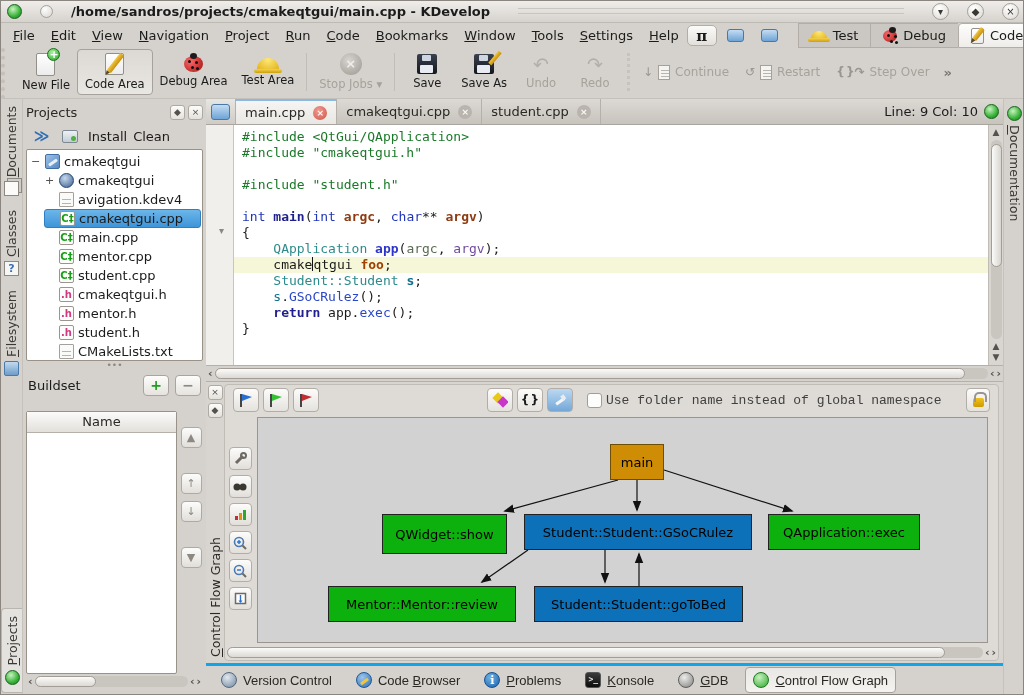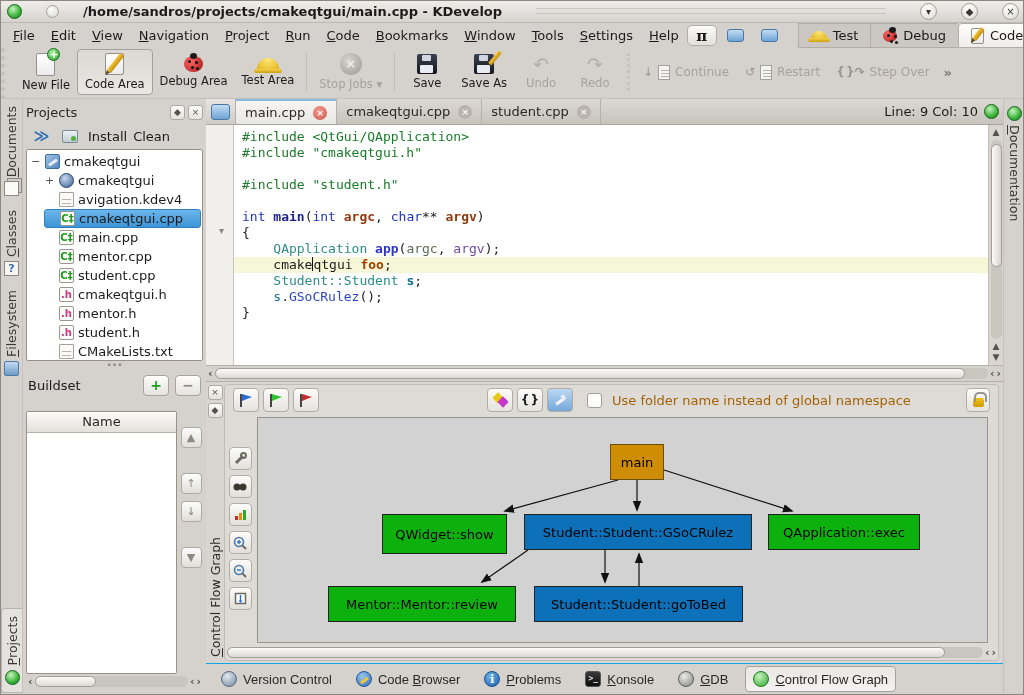--- a/index.html
+++ b/index.html
@@ -2,21 +2,21 @@
 <html><head>
 <meta charset="utf-8">
 <style>
   * { margin:0; padding:0; box-sizing:border-box; }
   html,body { width:1024px; height:695px; font-family:"DejaVu Sans", sans-serif; font-size:13px; color:#1b1b1b; }
   #win { position:relative; width:1024px; height:695px; background:#d5d2cd; overflow:hidden; border:1px solid #8a867f;}
   u { text-decoration:underline; }
 
   
   #titlebar { position:absolute; left:0; top:0; width:1024px; height:22px;
-    background:linear-gradient(#efedea,#d6d3ce); display:flex; align-items:center; padding:0 6px; gap:24px; border-bottom:1px solid #bdb9b3;}
+    background:linear-gradient(#efedea,#d6d3ce); display:flex; align-items:center; padding:0 6px; gap:18px; border-bottom:1px solid #bdb9b3;}
   #titlebar .title { font-weight:bold; font-size:13px; white-space:nowrap; }
   .gear-green { width:15px; height:15px; border-radius:50%;
     background:radial-gradient(circle at 38% 32%, #c8f2c0, #39b339 60%, #1d7a1d); border:1px solid #15641a; display:inline-block;}
   .tb-dot { width:13px; height:13px; border-radius:50%; background:radial-gradient(circle at 35% 30%, #fdfdfc,#d8d5cf); border:1px solid #a5a19a; display:inline-block;}
   .tstripes { flex:1; height:11px; margin:0 10px; align-self:center;
     background:repeating-linear-gradient(#0000 0 2px, #c2beb7 2px 3px, #0000 3px 5px); opacity:.8;}
   .winbtn { width:17px; height:17px; border-radius:50%; background:radial-gradient(circle at 40% 30%, #ffffff, #dcd9d3); border:1px solid #a29e97;
     font-size:10px; line-height:15px; text-align:center; color:#3a3833; }
 
   
@@ -145,36 +145,36 @@
   .vs-track { flex:1; width:11px; background:#c9c5bf; border-radius:6px; position:relative; margin:2px 0;}
   .vs-thumb { position:absolute; left:0; width:11px; background:linear-gradient(90deg,#fbfbfa,#d8d5cf); border:1px solid #a29e97; border-radius:6px;}
   
   #cfg { height:282px; display:flex; border-top:1px solid #b5b1aa; background:#d8d5d0;}
   #cfgEdge { width:18px; display:flex; flex-direction:column; align-items:center; padding-top:3px; gap:3px;}
   #cfgLabel { margin-top:auto; writing-mode:vertical-rl; transform:rotate(180deg); font-size:12.5px; color:#2a2824; padding:6px 0;}
   #cfgMain { flex:1; display:flex; flex-direction:column; min-width:0; border:1px solid #c0bcb6; border-radius:4px; background:#dedbd6; margin:2px 4px 2px 0;}
   #cfgTools { height:30px; display:flex; align-items:center; gap:4px; padding:0 8px;}
   .fbtn { width:26px; height:24px; border:1px solid #b2aea7; border-radius:4px; background:linear-gradient(#fcfcfb,#e5e2dd); display:flex; align-items:center; justify-content:center;}
   .cfg-check { width:15px; height:15px; border:1px solid #a29e97; border-radius:3px; background:#fdfdfc; margin-left:10px;}
-  .cfg-chklabel { color:#a16207; margin-left:6px; font-size:13px;}
+  .cfg-chklabel { color:#404040; font-size:13px;font-family:Liberation Mono, monospace;}
   .lockbtn { margin-left:auto; width:24px; height:24px; border:1px solid #b2aea7; border-radius:4px; background:linear-gradient(#fcfcfb,#e5e2dd);
     display:flex; align-items:center; justify-content:center;}
   .lock { width:11px; height:9px; background:linear-gradient(#f2c21c,#cf9a00); border-radius:2px; position:relative; margin-top:5px;}
   .lock::before { content:""; position:absolute; top:-6px; left:1px; width:9px; height:8px; border:2px solid #9a968f; border-bottom:none; border-radius:5px 5px 0 0;}
   #cfgRow { flex:1; display:flex; min-height:0;}
   #vtools { width:30px; display:flex; flex-direction:column; align-items:center; gap:5px; padding-top:32px;}
   .vtbtn { width:23px; height:23px; border:1px solid #b2aea7; border-radius:4px; background:linear-gradient(#fcfcfb,#e2dfda); display:flex; align-items:center; justify-content:center;}
   #canvas { flex:1; margin:2px 10px 2px 2px; background:#d2d2d2; border:1px solid #9a968f; position:relative; overflow:hidden;}
   .gnode { position:absolute; display:flex; align-items:center; justify-content:center; font-size:13px; color:#000; }
   .gn-orange { background:#cf8d05; border:1.5px solid #6e4e03; }
   .gn-green  { background:#0db10d; border:1.5px solid #222; }
   .gn-blue   { background:#0c71b8; border:1.5px solid #222; }
   #edges { position:absolute; left:0; top:0; }
   
-  #statusbar { height:33px; display:flex; align-items:center; gap:10px; padding:0 4px 2px 8px; border-top:1px solid #0ea5e9;}
+  #statusbar { height:33px; display:flex; align-items:center; gap:10px; padding:0 4px 2px 8px; border-top:3px solid #0ea5e9;}
   .sbtn { display:flex; align-items:center; gap:6px; padding:4px 7px; border-radius:4px; font-size:13px; color:#2a2824;}
   .sbtn.active { border:1px solid #a6a29b; background:linear-gradient(#e9e7e3,#f4f3f1); }
   .sicon { width:16px; height:16px; border-radius:50%; display:inline-block; position:relative; flex:none;}
   .sicon-vcs { background:radial-gradient(circle at 38% 32%, #e2e8ee, #6f87a0); border:1px solid #55687e;}
   .sicon-browser { background:radial-gradient(circle at 38% 32%, #9cc6ee, #2d6cb0); border:1px solid #1f589a;}
   .sicon-browser::after{ content:""; position:absolute; left:3px; top:7px; width:9px; height:3px; background:#f2c63c; transform:rotate(-35deg); border-radius:1px;}
   .sicon-info { background:radial-gradient(circle at 38% 32%, #6fb4e8, #1a5fa8); border:1px solid #14518f; color:#fff;
     font:bold 11px/15px "DejaVu Serif", serif; text-align:center;}
   .sicon-info::after{ content:"i"; }
   .sicon-konsole { border-radius:3px; background:linear-gradient(#3a3a3a,#0d0d0d); border:1px solid #555; color:#e8e8e8; font:bold 8px/14px "DejaVu Sans Mono",monospace; text-align:center;}
@@ -460,20 +460,21 @@
           <div class="cline"><span class="tk-pp">#include "cmakeqtgui.h"</span></div>
           <div class="cline"></div>
           <div class="cline"><span class="tk-pp">#include "student.h"</span></div>
           <div class="cline"></div>
           <div class="cline"><span class="tk-ty">int </span><span class="tk-kwb">main</span><span class="tk-pl">(</span><span class="tk-ty">int </span><span class="tk-prm">argc</span><span class="tk-pl">, </span><span class="tk-ty">char</span><span class="tk-pl">** </span><span class="tk-prm">argv</span><span class="tk-pl">)</span></div>
           <div class="cline"><span class="tk-pl">{</span></div>
           <div class="cline"><span class="tk-pl">    </span><span class="tk-cls">QApplication </span><span class="tk-vapp">app</span><span class="tk-pl">(</span><span class="tk-argc">argc</span><span class="tk-pl">, </span><span class="tk-argv">argv</span><span class="tk-pl">);</span></div>
           <div class="cline curline"><span class="tk-pl">    cmake</span><span class="cur"></span><span class="tk-pl">qtgui </span><span class="tk-vfoo">foo</span><span class="tk-pl">;</span></div>
           <div class="cline"><span class="tk-pl">    </span><span class="tk-cls">Student::Student </span><span class="tk-vs">s</span><span class="tk-pl">;</span></div>
           <div class="cline"><span class="tk-pl">    </span><span class="tk-vs-p">s</span><span class="tk-pl">.</span><span class="tk-fn">GSoCRulez</span><span class="tk-pl">();</span></div>
+          <div class="cline"><span class="tk-pl">    </span><span class="tk-kwb">return </span><span class="tk-pl">app</span><span class="tk-pl">.</span><span class="tk-fn">exec</span><span class="tk-pl">();</span></div>
           <div class="cline"><span class="tk-pl">}</span></div>
         </div>
       <div id="vscroll">
         <span class="sar" style="font-size:9px;">▲</span>
         <span class="vs-track">
             <span class="vs-thumb" style="top:2%;height:62%;"></span>
           </span>
         <span class="sar" style="font-size:9px;">▲</span>
         <span class="sar" style="font-size:9px;">▼</span>
       </div>

